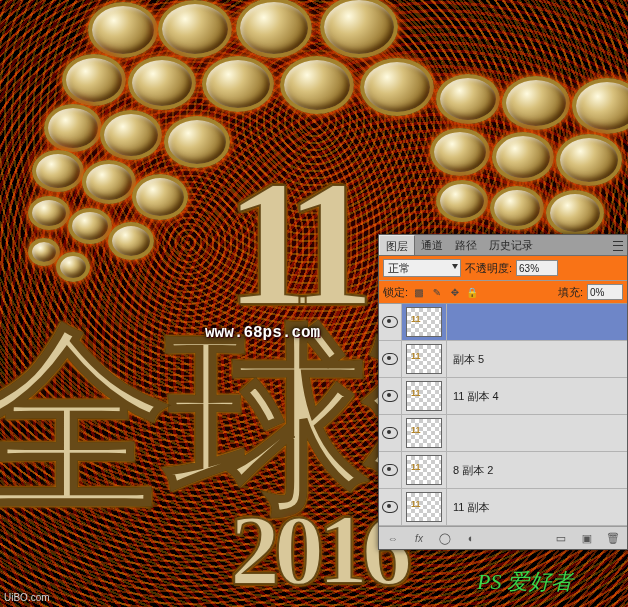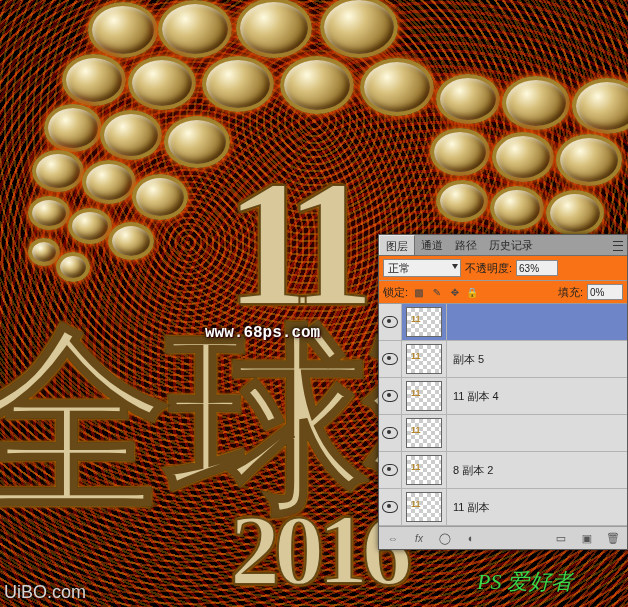--- a/index.html
+++ b/index.html
@@ -94,21 +94,21 @@
     font-weight: bold;
     font-family: Liberation Mono, monospace;
     text-shadow: 0 0 3px #000, 0 0 6px #000, 1px 1px 0 #601;
     z-index: 5;
   }
   .watermark-sub {
     position: absolute;
     bottom: 4px;
     left: 4px;
     color: #d6d6d6;
-    font-size: 18px;
+    font-size: 10px;
     font-family: Arial, sans-serif;
     text-shadow: 0 0 3px #000;
     z-index: 5;
   }
   .watermark-corner {
     position: absolute;
     bottom: 10px;
     right: 55px;
     color: #3bd64a;
     font-size: 22px;

